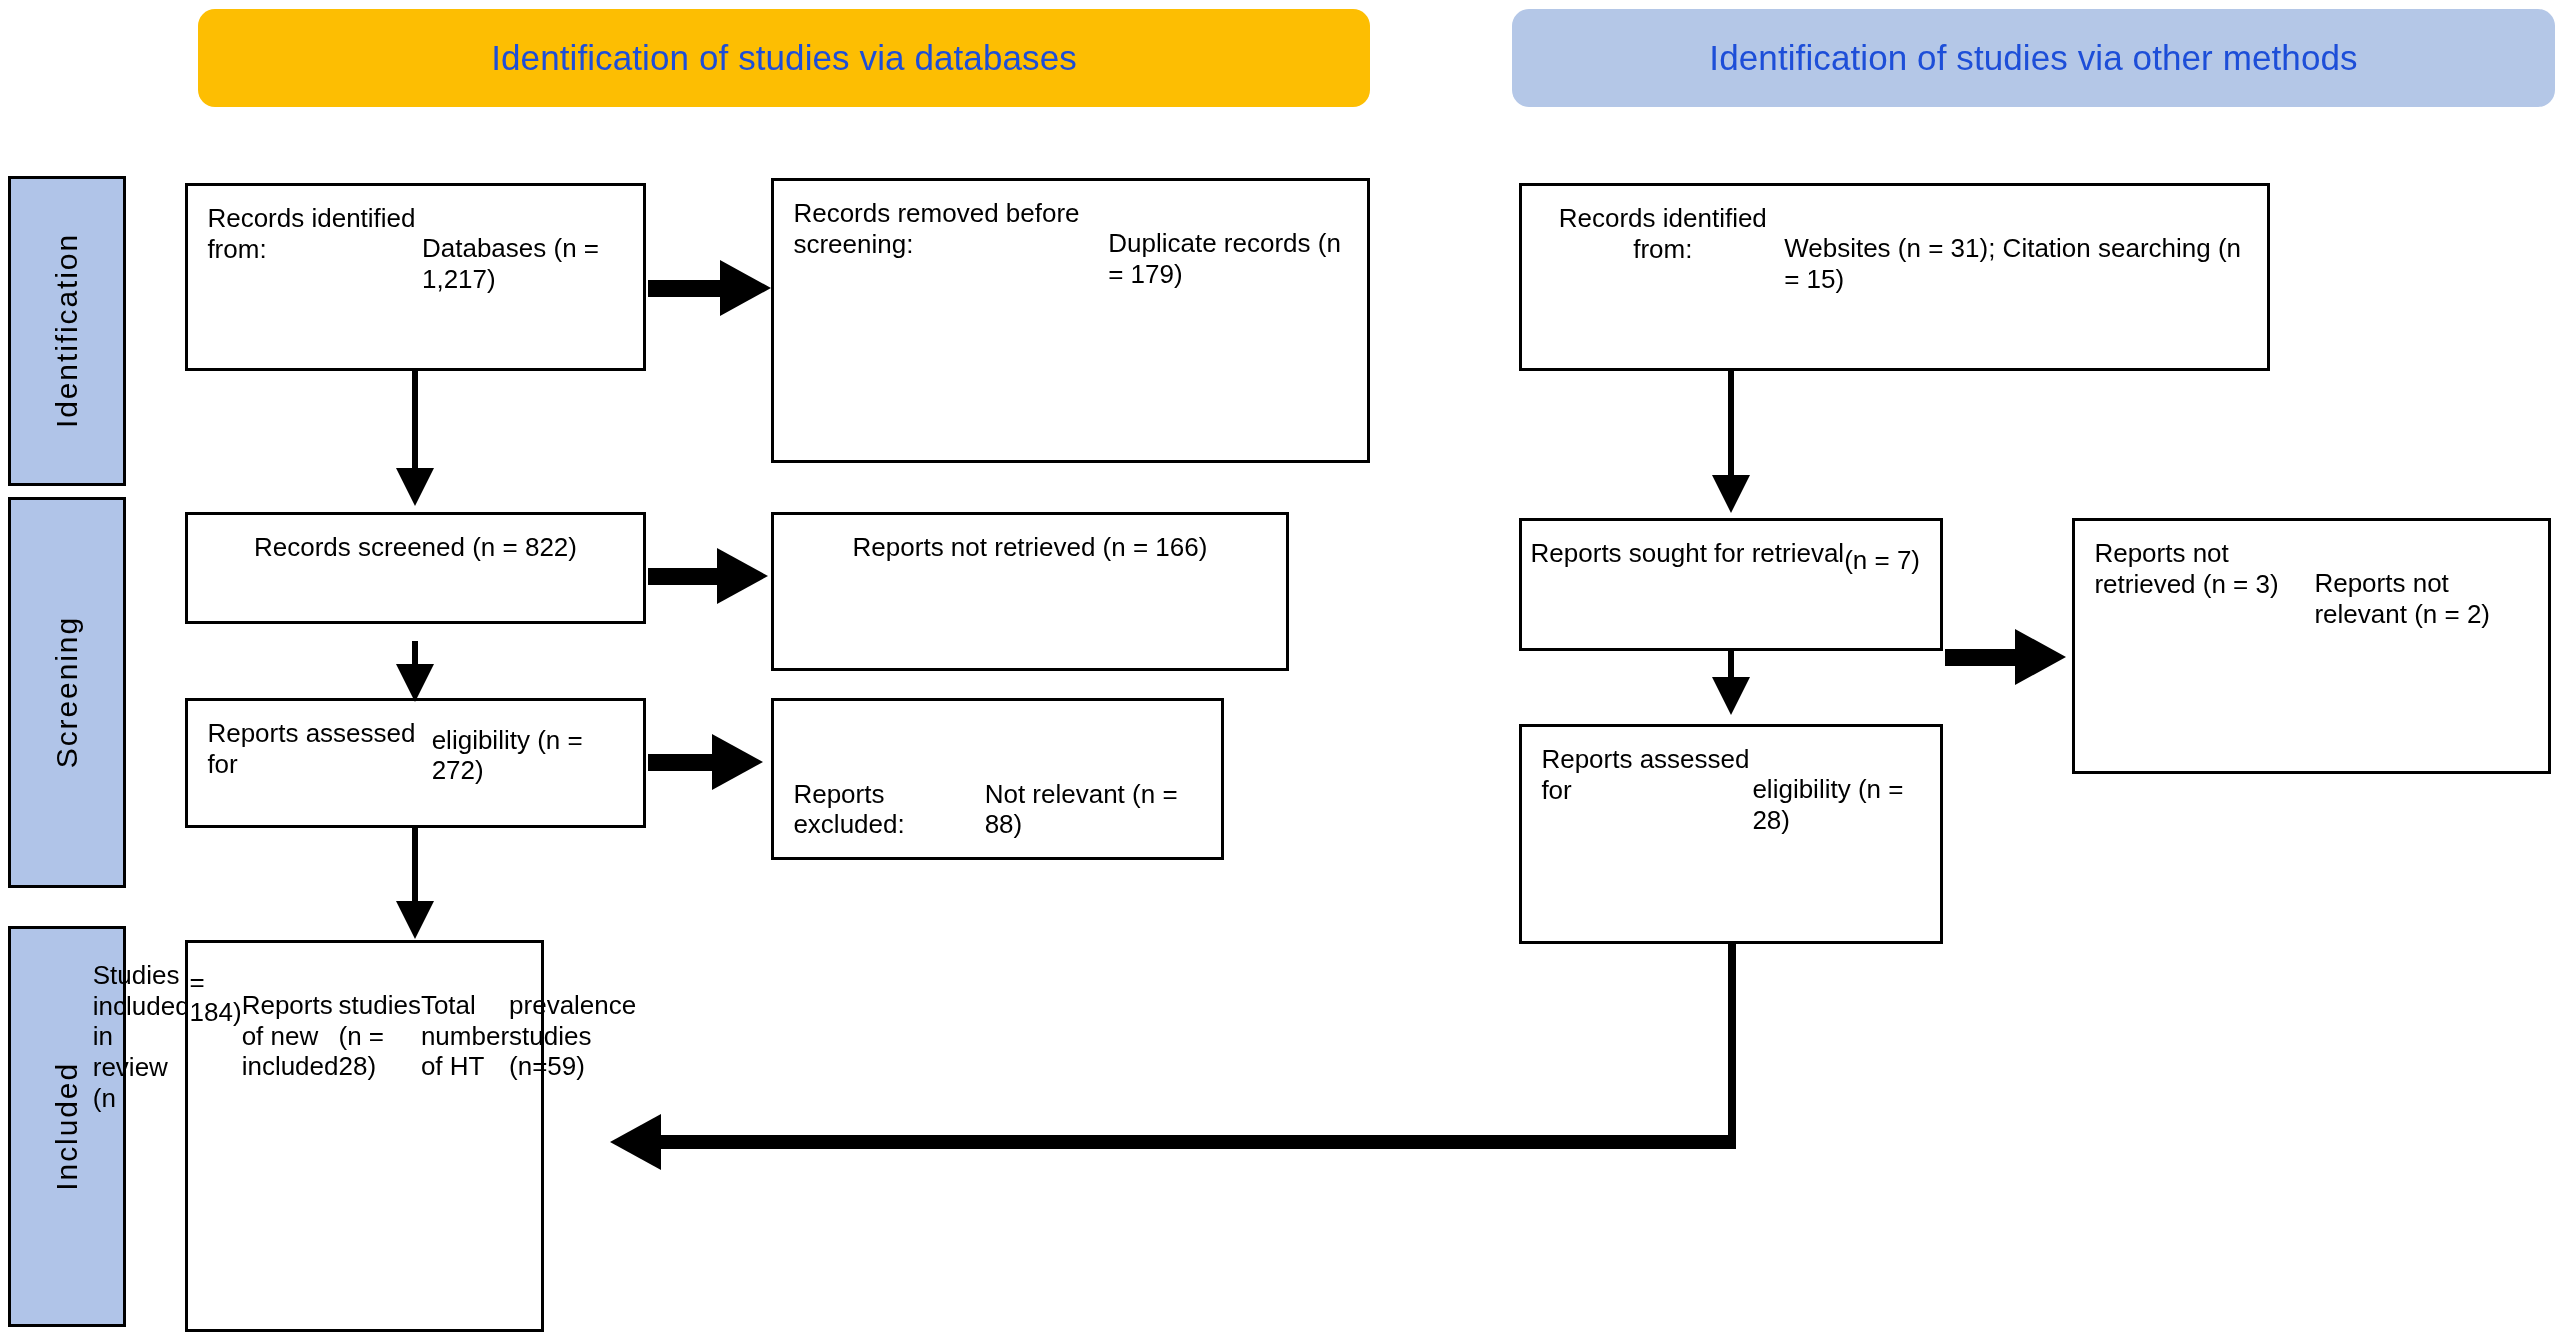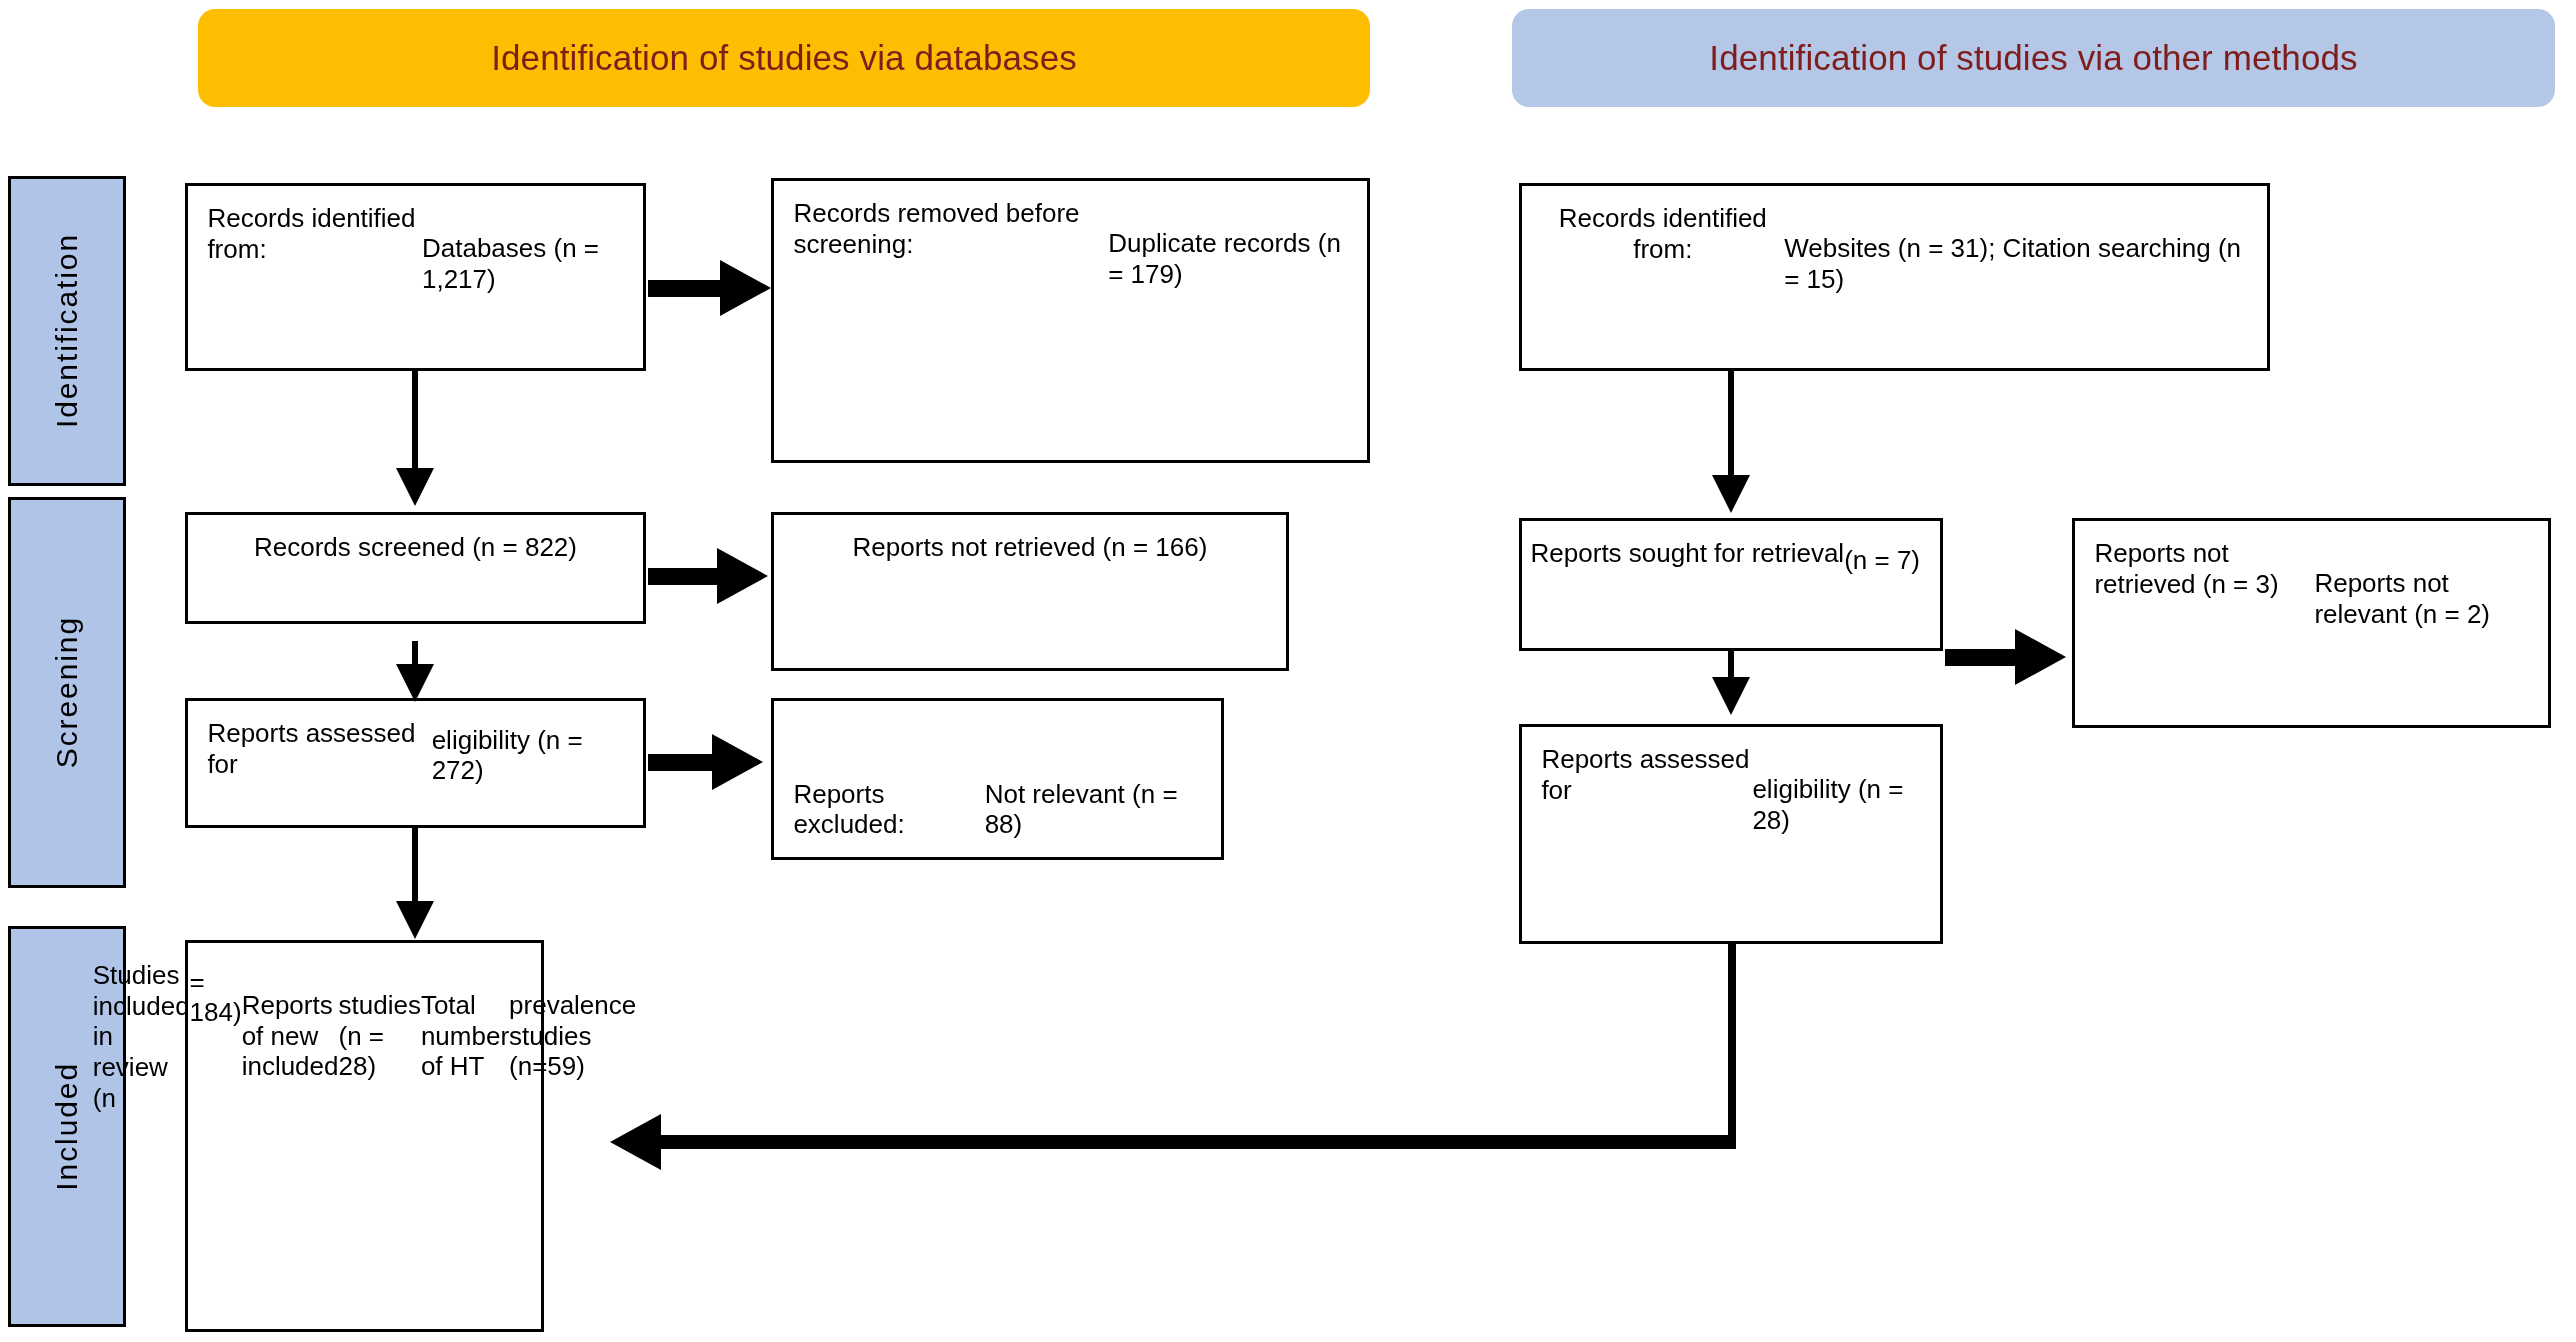--- a/index.html
+++ b/index.html
@@ -20,21 +20,21 @@
   .banner {
     position: absolute;
     border-radius: 17px;
     display: flex;
     align-items: center;
     justify-content: center;
     box-sizing: border-box;
   }
   .banner-text {
     font-size: 35px;
-    color: #7f1d1d;
+    color: #1d4ed8;
     letter-spacing: 0.1px;
     white-space: nowrap;
   }
   #banner-db {
     left: 198px;  top: 9px;
     width: 1172px; height: 98px;
     background: #FDBE02;
   }
   #banner-other {
     left: 1512px; top: 9px;
@@ -90,21 +90,21 @@
   #box-removed         { left: 771px; top: 178px;  width: 599px;  height: 285px; }
   #box-screened        { left: 185px;  top: 512px;  width: 461px;  height: 112px; }
   #box-excluded        { left: 771px; top: 512px;  width: 518px;  height: 159px; }
   #box-assessed-left   { left: 185px;  top: 698px; width: 461px;  height: 130px; }
   #box-rep-excluded    { left: 771px; top: 698px; width: 453px;  height: 162px; align-items: flex-end; }
   #box-included        { left: 185px;  top: 940px; width: 359px;  height: 392px; }
 
   
   #box-identified-2    { left: 1519px; top: 183px;  width: 751px; height: 188px; }
   #box-sought          { left: 1519px; top: 518px;  width: 424px;  height: 133px; padding-left: 8px; }
-  #box-not-retrieved   { left: 2072px; top: 518px;  width: 479px;  height: 210px; }
+  #box-not-retrieved   { left: 2072px; top: 518px;  width: 479px;  height: 256px; }
   #box-assessed-right  { left: 1519px; top: 724px; width: 424px;  height: 220px; }
 
   
   .conn { position: absolute; background: #000000; }
 
   
   .vshaft { width: 5.8px; }
   
   .thick-h { height: 17px; }
   

